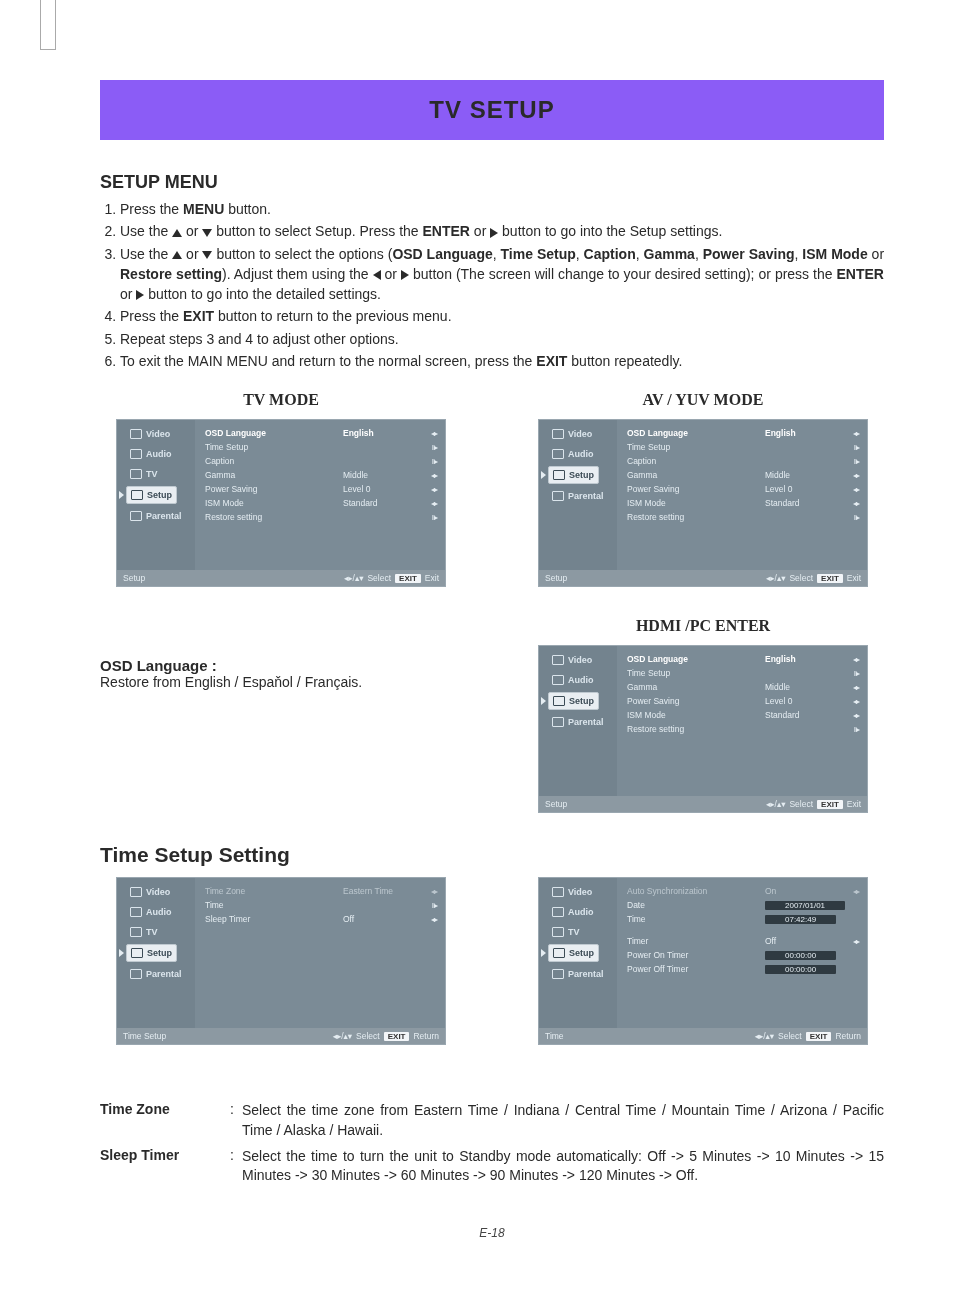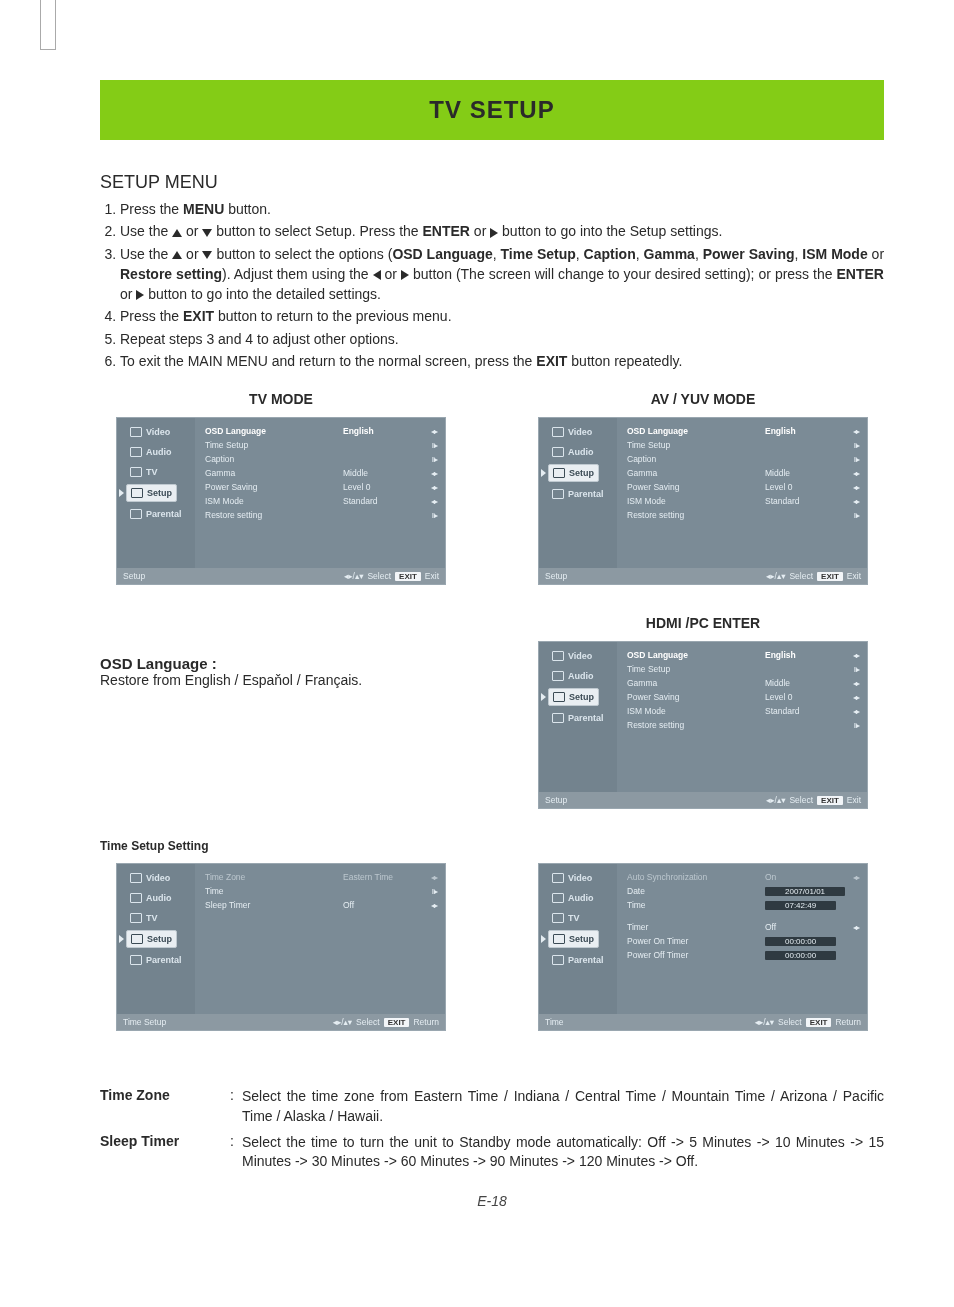--- a/index.html
+++ b/index.html
@@ -20,31 +20,31 @@
     position: absolute;
     top: 0;
     left: 40px;
     width: 16px;
     height: 50px;
     border-left: 1px solid #aaa;
     border-right: 1px solid #aaa;
     border-bottom: 1px solid #aaa;
   }
   .title-bar {
-    background: #84cc16;
+    background: #8b5cf6;
     text-align: center;
     padding: 16px 0;
     font-size: 24px;
     font-weight: bold;
     letter-spacing: 1px;
     margin-bottom: 32px;
   }
   .section-heading {
     font-size: 18px;
-    font-weight: normal;
+    font-weight: bold;
     margin: 0 0 6px 0;
   }
   ol.steps {
     margin: 0 0 20px 0;
     padding-left: 20px;
   }
   ol.steps li {
     margin: 2px 0;
     line-height: 1.45;
   }
@@ -54,21 +54,21 @@
     width: 0; height: 0;
     vertical-align: middle;
   }
   .tri-up { border-left:5px solid transparent; border-right:5px solid transparent; border-bottom:8px solid #2a2a2a; }
   .tri-down { border-left:5px solid transparent; border-right:5px solid transparent; border-top:8px solid #2a2a2a; }
   .tri-left { border-top:5px solid transparent; border-bottom:5px solid transparent; border-right:8px solid #2a2a2a; }
   .tri-right { border-top:5px solid transparent; border-bottom:5px solid transparent; border-left:8px solid #2a2a2a; }
 
   .screens-row { display: flex; gap: 60px; margin-bottom: 30px; }
   .screen-col { flex: 1; }
-  .mode-label { text-align: center; font-weight: bold; font-size: 14px; margin-bottom: 10px; }
+  .mode-label { text-align: center; font-weight: bold; font-size: 16px; margin-bottom: 10px; font-family: Liberation Serif, serif; }
 
   .osd {
     background: #7b8b96;
     width: 330px;
     margin: 0 auto;
     font-size: 9px;
     color: #e5edf2;
     border: 1.5px solid #9aa7b0;
   }
   .osd-body { display: flex; min-height: 150px; }
@@ -140,28 +140,28 @@
     padding: 0 20px;
     border-radius:1px;
     font-size:8px;
     text-align:center;
     min-width: 64px;
     display:inline-block;
   }
   .subhead-strong { font-weight: bold; font-size: 15px; margin: 18px 0 0 0; }
   .subdesc { margin: 0 0 10px 0; }
 
-  .time-heading { font-weight:bold; font-size:12px; margin: 24px 0 10px 0; }
+  .time-heading { font-weight:bold; font-size:21px; margin: 24px 0 10px 0; }
 
   .def-row { display:flex; margin: 6px 0; align-items: flex-start; }
   .def-term { font-weight:bold; width: 130px; flex-shrink:0; }
   .def-colon { width: 12px; flex-shrink:0; }
   .def-desc { flex:1; text-align: justify; line-height:1.4; }
 
-  .page-num { text-align:center; font-style: italic; font-size: 14px; margin-top: 21px; color:#444; }
+  .page-num { text-align:center; font-style: italic; font-size: 12px; margin-top: 40px; color:#444; }
 </style>
 </head>
 <body>
 
 <div class="page">
   <div class="tab-cut"></div>
 
   <div class="title-bar">TV SETUP</div>
 
   <div class="section-heading">SETUP MENU</div>

